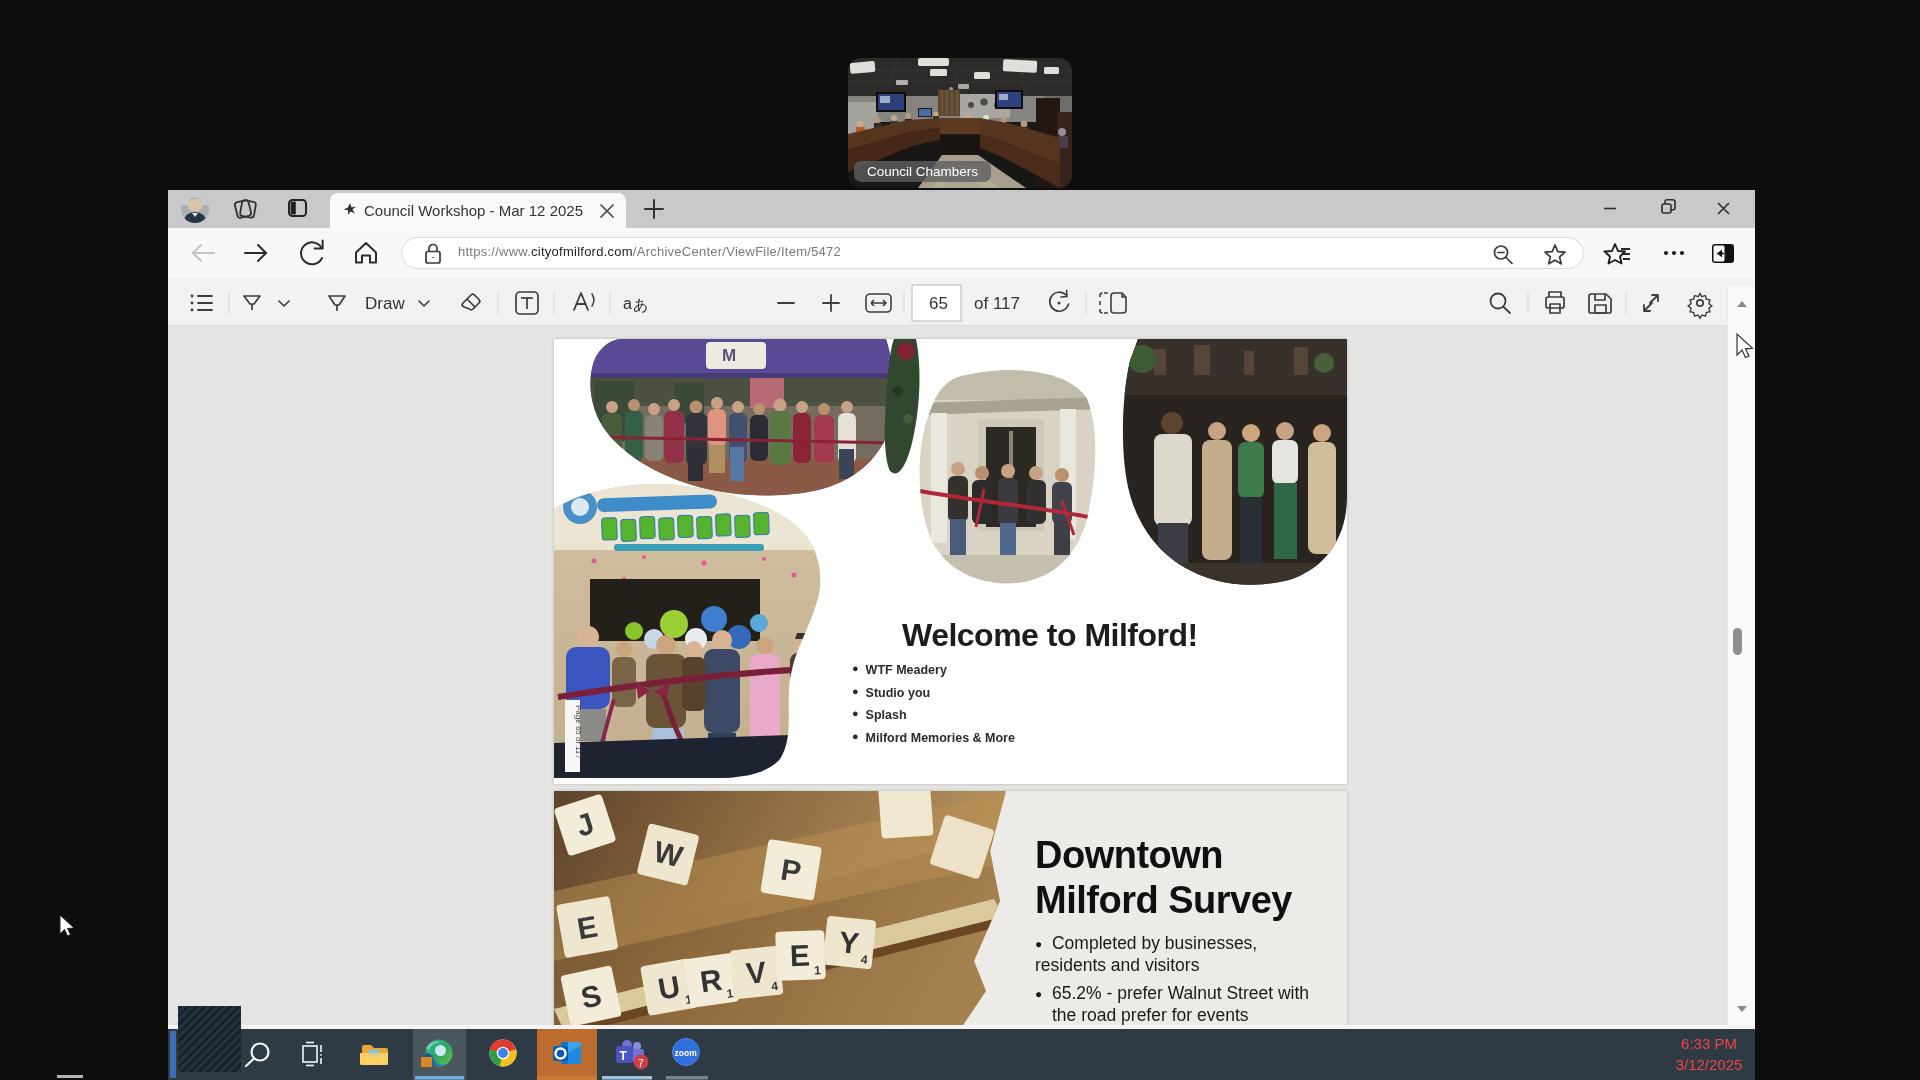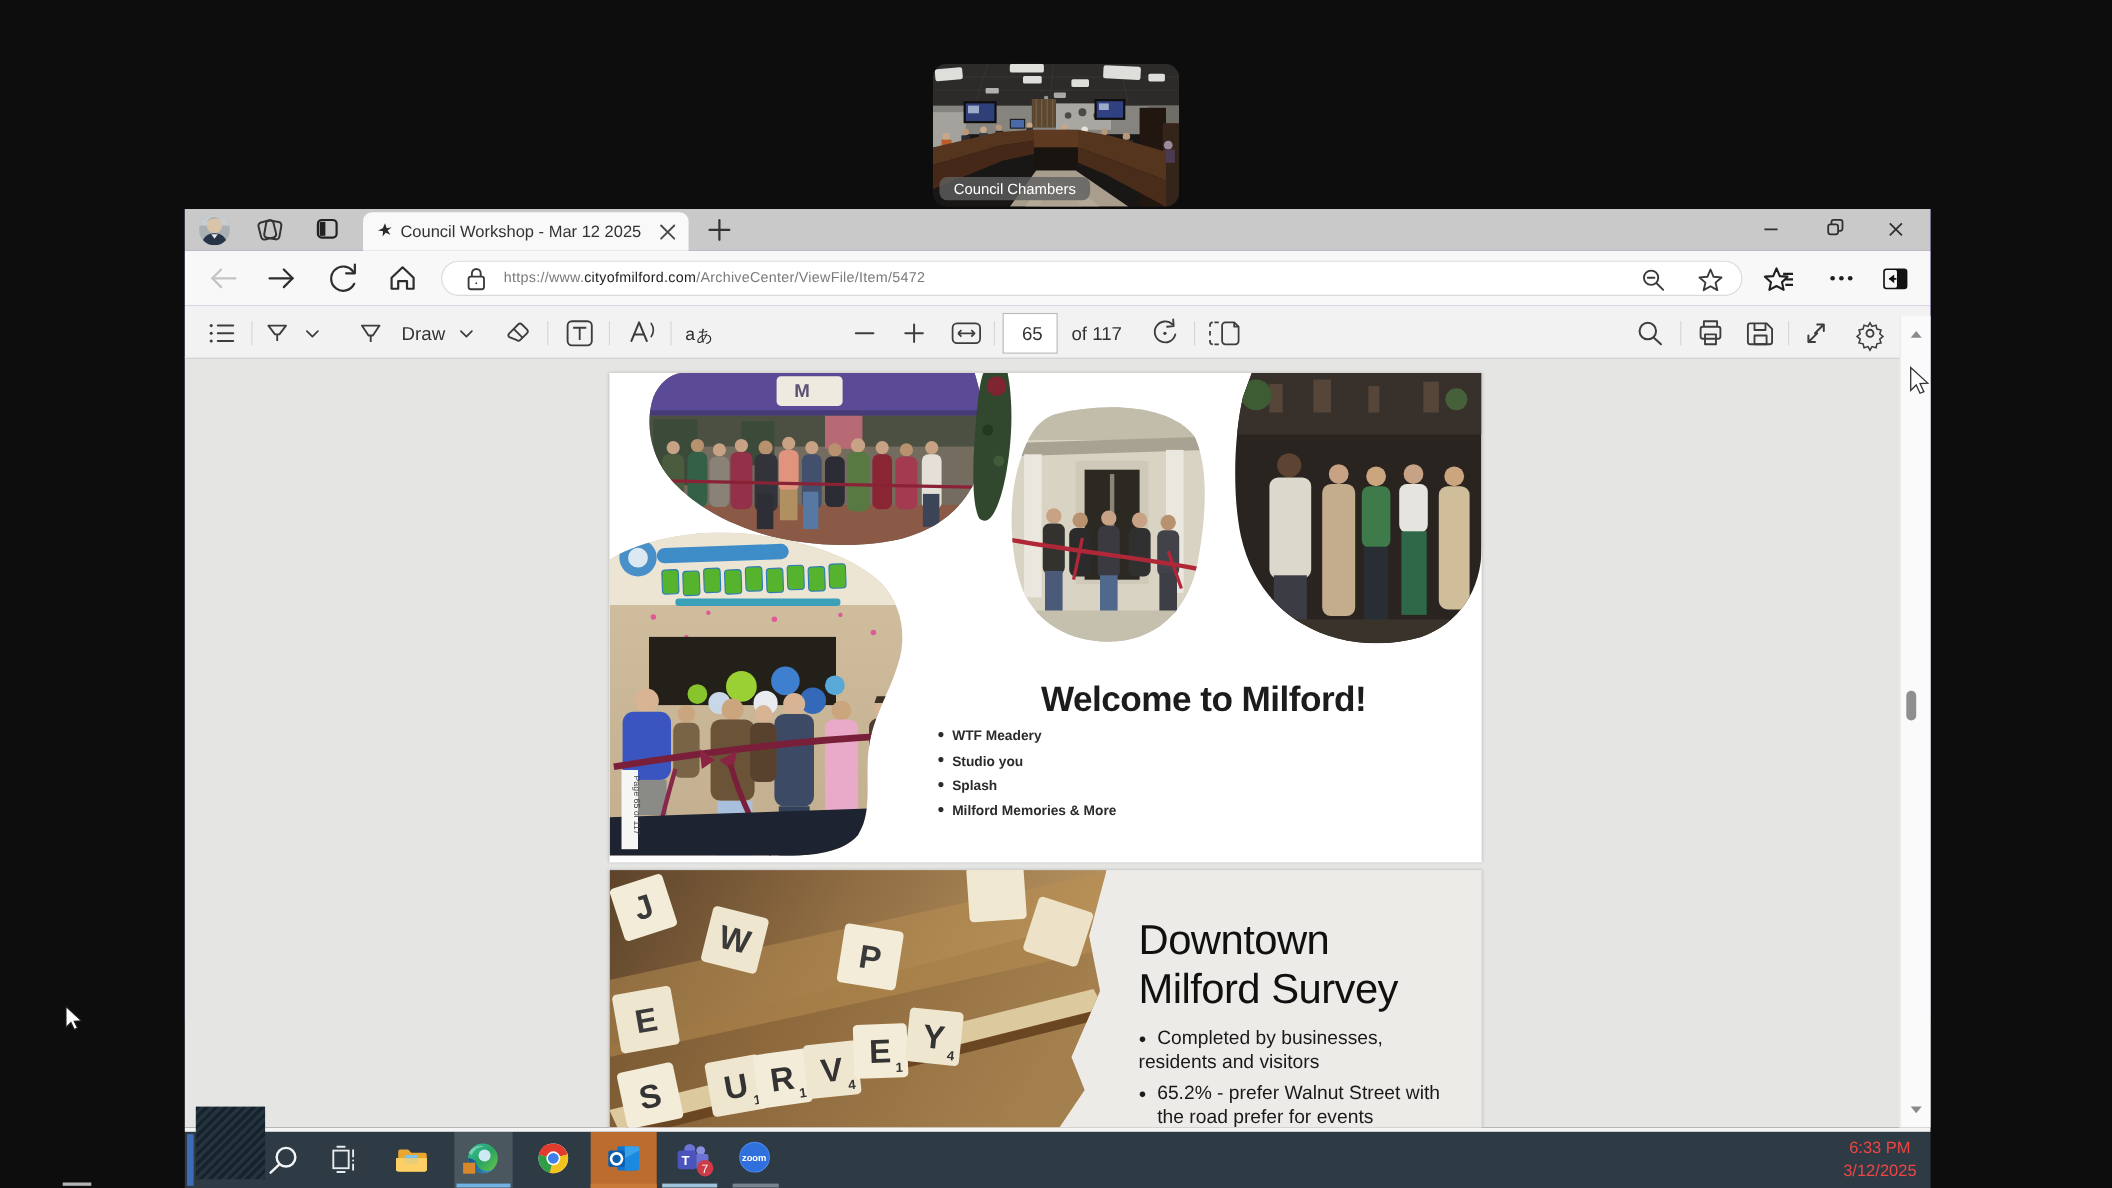--- a/index.html
+++ b/index.html
@@ -1,18 +1,18 @@
 <!DOCTYPE html>
 <html><head>
 <meta charset="utf-8">
 <style>
   html,body{margin:0;padding:0;background:#0d0d0d;width:1920px;height:1080px;overflow:hidden;font-family:"Liberation Sans",sans-serif;}
   .abs{position:absolute;}
   #stage{position:relative;width:1920px;height:1080px;}
-  #browser{left:168px;top:190px;width:1587px;height:738px;background:#4c1d95;}
+  #browser{left:168px;top:190px;width:1587px;height:738px;background:#c4b5fd;}
   #tabbar{left:0;top:0;width:1587px;height:38px;background:#c9c9c9;}
   #tab{left:162px;top:3px;width:296px;height:35px;background:#f9f9f9;border-radius:8px 8px 0 0;}
   #tabtitle{left:34px;top:9px;font-size:15px;color:#333;white-space:nowrap;}
   #navbar{left:0;top:38px;width:1587px;height:50px;background:#f8f8f8;}
   #urlpill{left:233px;top:9px;width:1183px;height:32px;background:#fff;border:1px solid #dadada;border-radius:17px;box-sizing:border-box;}
   #urltext{left:56px;top:6px;font-size:13px;letter-spacing:0.25px;color:#7a7a7a;white-space:nowrap;}
   #urltext b{color:#1f1f1f;font-weight:normal;}
   #pdfbar{left:0;top:88px;width:1587px;height:48px;background:#f2f2f2;border-bottom:1px solid #dcdcdc;box-sizing:border-box;}
   #content{left:0;top:136px;width:1587px;height:699px;background:#e5e5e3;overflow:hidden;}
   #slide1{left:386px;top:13px;width:793px;height:445px;background:#fff;box-shadow:0 0 3px rgba(0,0,0,0.22);}
@@ -559,21 +559,21 @@
             <path d="M96,352 l-14,-10 l2,18 z M100,352 l16,-8 l-4,18 z" fill="#8a2444"></path>
             <path d="M110,356 C120,390 135,420 148,438" stroke="#7a1f3a" stroke-width="5" fill="none"></path>
             <path d="M60,360 C50,395 44,420 40,436" stroke="#87284a" stroke-width="4" fill="none"></path>
 
             <path d="M0,404 L236,396 L232,439 L0,439 Z" fill="#1d2330"></path>
           </g>
 
           <rect x="11" y="361" width="15" height="72" fill="#f6f6f4"></rect>
           <text x="22" y="366" font-size="8" fill="#444" transform="rotate(90 22 366)">Page 65 of 117</text>
         </svg>
-        <div class="abs" style="left:348px;top:278px;width:340px;text-align:right;font-size:32px;font-weight:bold;color:#1c1c1c;letter-spacing:-0.5px;">Welcome to Milford!</div>
+        <div class="abs" style="left:348px;top:278px;width:340px;text-align:left;font-size:32px;font-weight:bold;color:#1c1c1c;letter-spacing:-0.5px;">Welcome to Milford!</div>
         <div class="abs" style="left:298px;top:323px;font-size:12.5px;font-weight:bold;color:#2b2b2b;">
           <div style="height:22.6px;"><span style="font-size:11px;vertical-align:2px;">●</span>&nbsp;&nbsp;WTF Meadery</div>
           <div style="height:22.6px;"><span style="font-size:11px;vertical-align:2px;">●</span>&nbsp;&nbsp;Studio you</div>
           <div style="height:22.6px;"><span style="font-size:11px;vertical-align:2px;">●</span>&nbsp;&nbsp;Splash</div>
           <div style="height:22.6px;"><span style="font-size:11px;vertical-align:2px;">●</span>&nbsp;&nbsp;Milford Memories &amp; More</div>
         </div>
       </div>
       <div class="abs" id="slide2">
         <svg class="abs" style="left:0;top:0;filter:blur(0.7px)" width="793" height="240">
           <defs>
@@ -643,21 +643,21 @@
                   <text x="263" y="184" font-size="12" fill="#333">1</text>
                 </g>
               <g transform="rotate(6 295 151)">
                   <rect x="271" y="127" width="49" height="49" rx="4" fill="#efe6cf"></rect>
                   <text x="295" y="162" font-size="30" fill="#333">Y</text>
                   <text x="312" y="171" font-size="12" fill="#333">4</text>
                 </g>
             </g>
           </g>
         </svg>
-        <div class="abs" style="left:481px;top:42px;font-size:38px;font-weight:normal;color:#101010;line-height:45px;letter-spacing:-0.5px;">Downtown<br>Milford Survey</div>
+        <div class="abs" style="left:481px;top:42px;font-size:38px;font-weight:bold;color:#101010;line-height:45px;letter-spacing:-0.5px;">Downtown<br>Milford Survey</div>
         <div class="abs" style="left:481px;top:142px;font-size:17.5px;color:#1a1a1a;line-height:21px;">
           <div style="margin-bottom:7px;"><span style="font-size:12px;vertical-align:1px;">●</span>&nbsp; Completed by businesses,<br><span style="">residents and visitors</span></div>
           <div><span style="font-size:12px;vertical-align:1px;">●</span>&nbsp; 65.2% - prefer Walnut Street with<br><span style="margin-left:17px;">the road prefer for events</span></div>
         </div>
       </div>
     </div>
     <div class="abs" id="bottomstrip"></div>
     <div class="abs" id="scrolltrack">
       <svg class="abs" style="left:0;top:0" width="28" height="738">
         <path d="M9,20 l5,-6 5,6 z" fill="#8a8a8a"></path>

